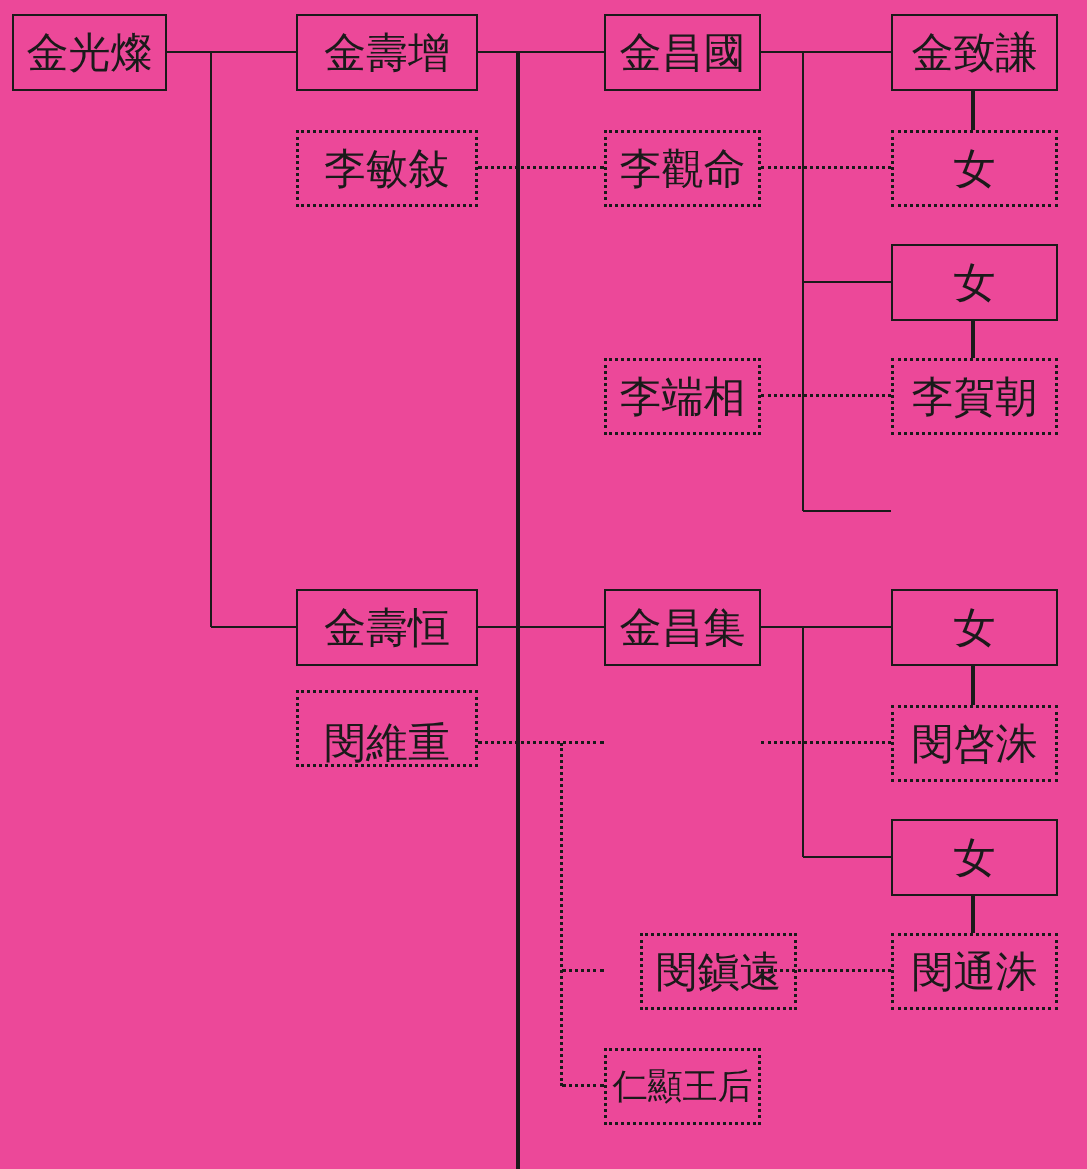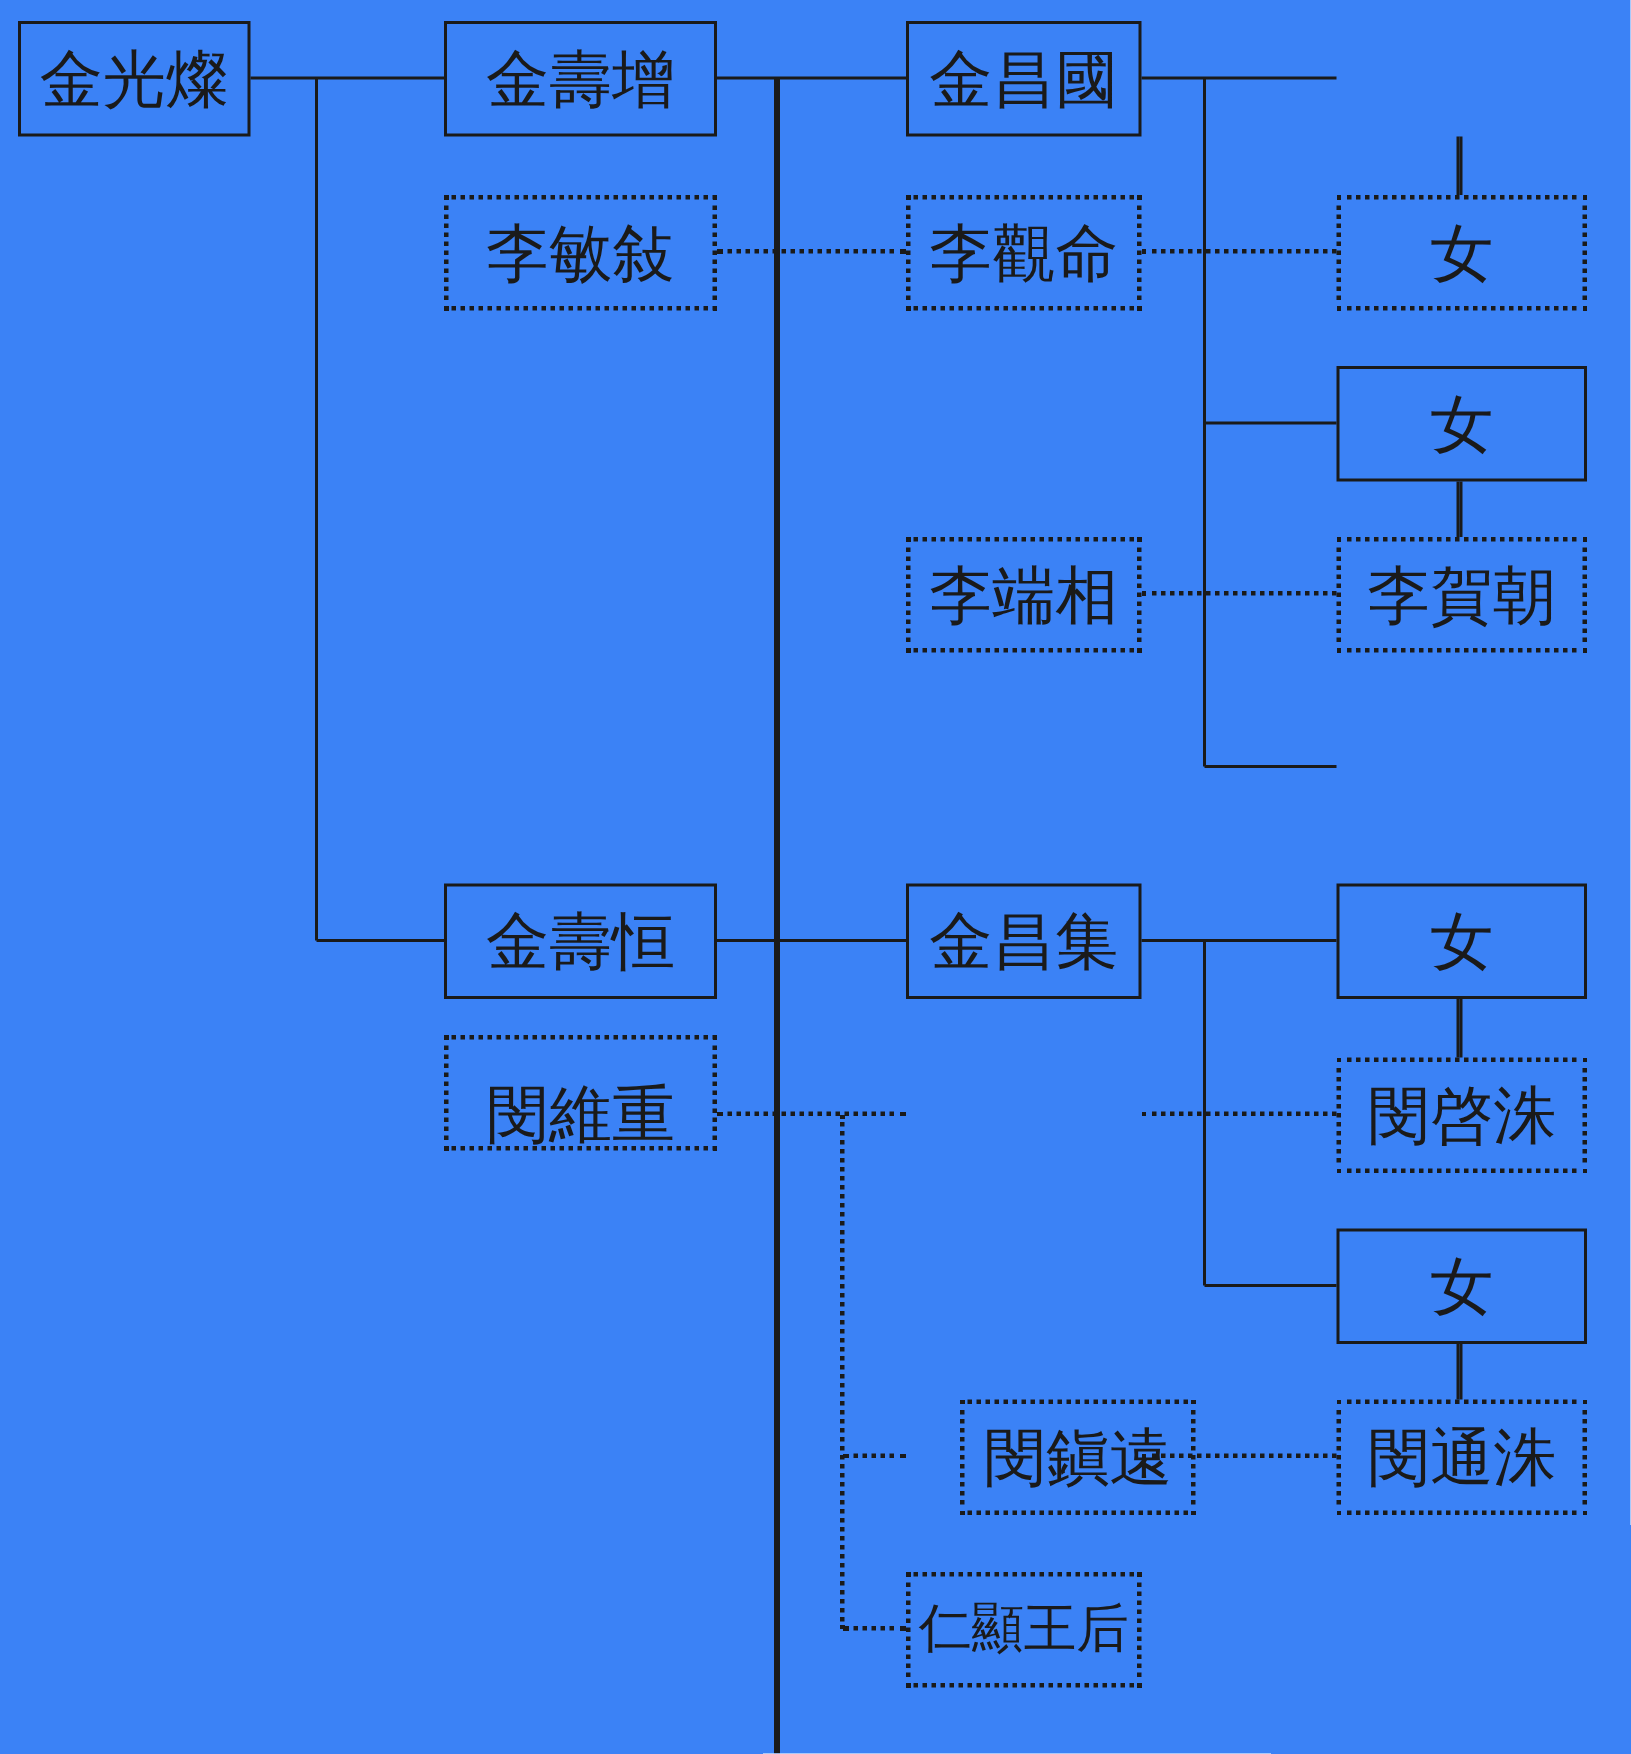--- a/index.html
+++ b/index.html
@@ -4,38 +4,38 @@
 <style>
   html, body {
     margin: 0;
     padding: 0;
     background: #ffffff;
   }
   #canvas {
     position: relative;
     width: 1087px;
     height: 1169px;
-    background: #3b82f6;
+    background: #ec4899;
     font-family: "DejaVu Serif", "Liberation Serif", serif;
     overflow: hidden;
   }
   .node {
     position: absolute;
     box-sizing: border-box;
     display: flex;
     align-items: center;
     justify-content: center;
     color: #1a1a1a;
     font-size: 42px;
     line-height: 1;
     white-space: nowrap;
   }
   .node.solid  { border: 2px solid #1a1a1a; }
   .node.dotted { border: 3px dotted #1a1a1a; }
-  .node.long   { font-size: 35px; }
+  .node.long   { font-size: 35px; font-family: Liberation Serif, serif; }
   .conn { position: absolute; box-sizing: border-box; }
   .conn.solid.h  { border-top: 2px solid #1a1a1a; height: 0; }
   .conn.solid.v  { border-left: 2px solid #1a1a1a; width: 0; }
   .conn.dotted.h { border-top: 3px dotted #1a1a1a; height: 0; }
   .conn.dotted.v { border-left: 3px dotted #1a1a1a; width: 0; }
   .conn.double.v {
     width: 3px;
     border-left: 2px solid #1a1a1a;
     border-right: 2px solid #1a1a1a;
   }
@@ -72,20 +72,23 @@
     <div class="conn dotted v" style="top: 743px; height: 343px; left: 560px;"></div>
     <div class="node solid" style="left: 12px; width: 155px; top: 14px; height: 77px;">
       <span>金光燦</span>
     </div>
     <div class="node solid" style="left: 296px; width: 182px; top: 14px; height: 77px;">
       <span>金壽增</span>
     </div>
     <div class="node solid" style="left: 604px; width: 157px; top: 14px; height: 77px;">
       <span>金昌國</span>
     </div>
+    <div class="node solid" style="left: 891px; width: 167px; top: 14px; height: 77px;">
+      <span>金致謙</span>
+    </div>
     <div class="node dotted" style="left: 296px; width: 182px; top: 130px; height: 77px;">
       <span>李敏敍</span>
     </div>
     <div class="node dotted" style="left: 604px; width: 157px; top: 130px; height: 77px;">
       <span>李觀命</span>
     </div>
     <div class="node dotted" style="left: 891px; width: 167px; top: 130px; height: 77px;">
       <span>女</span>
     </div>
     <div class="node solid" style="left: 891px; width: 167px; top: 244px; height: 77px;">

